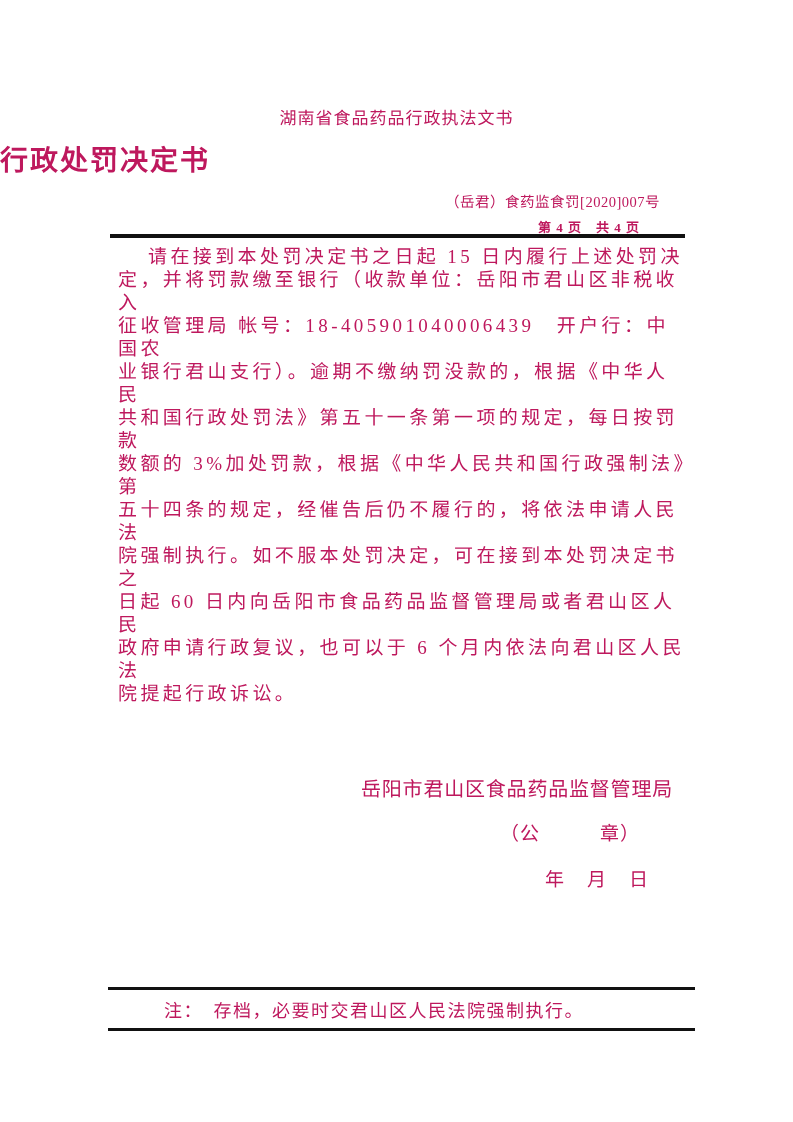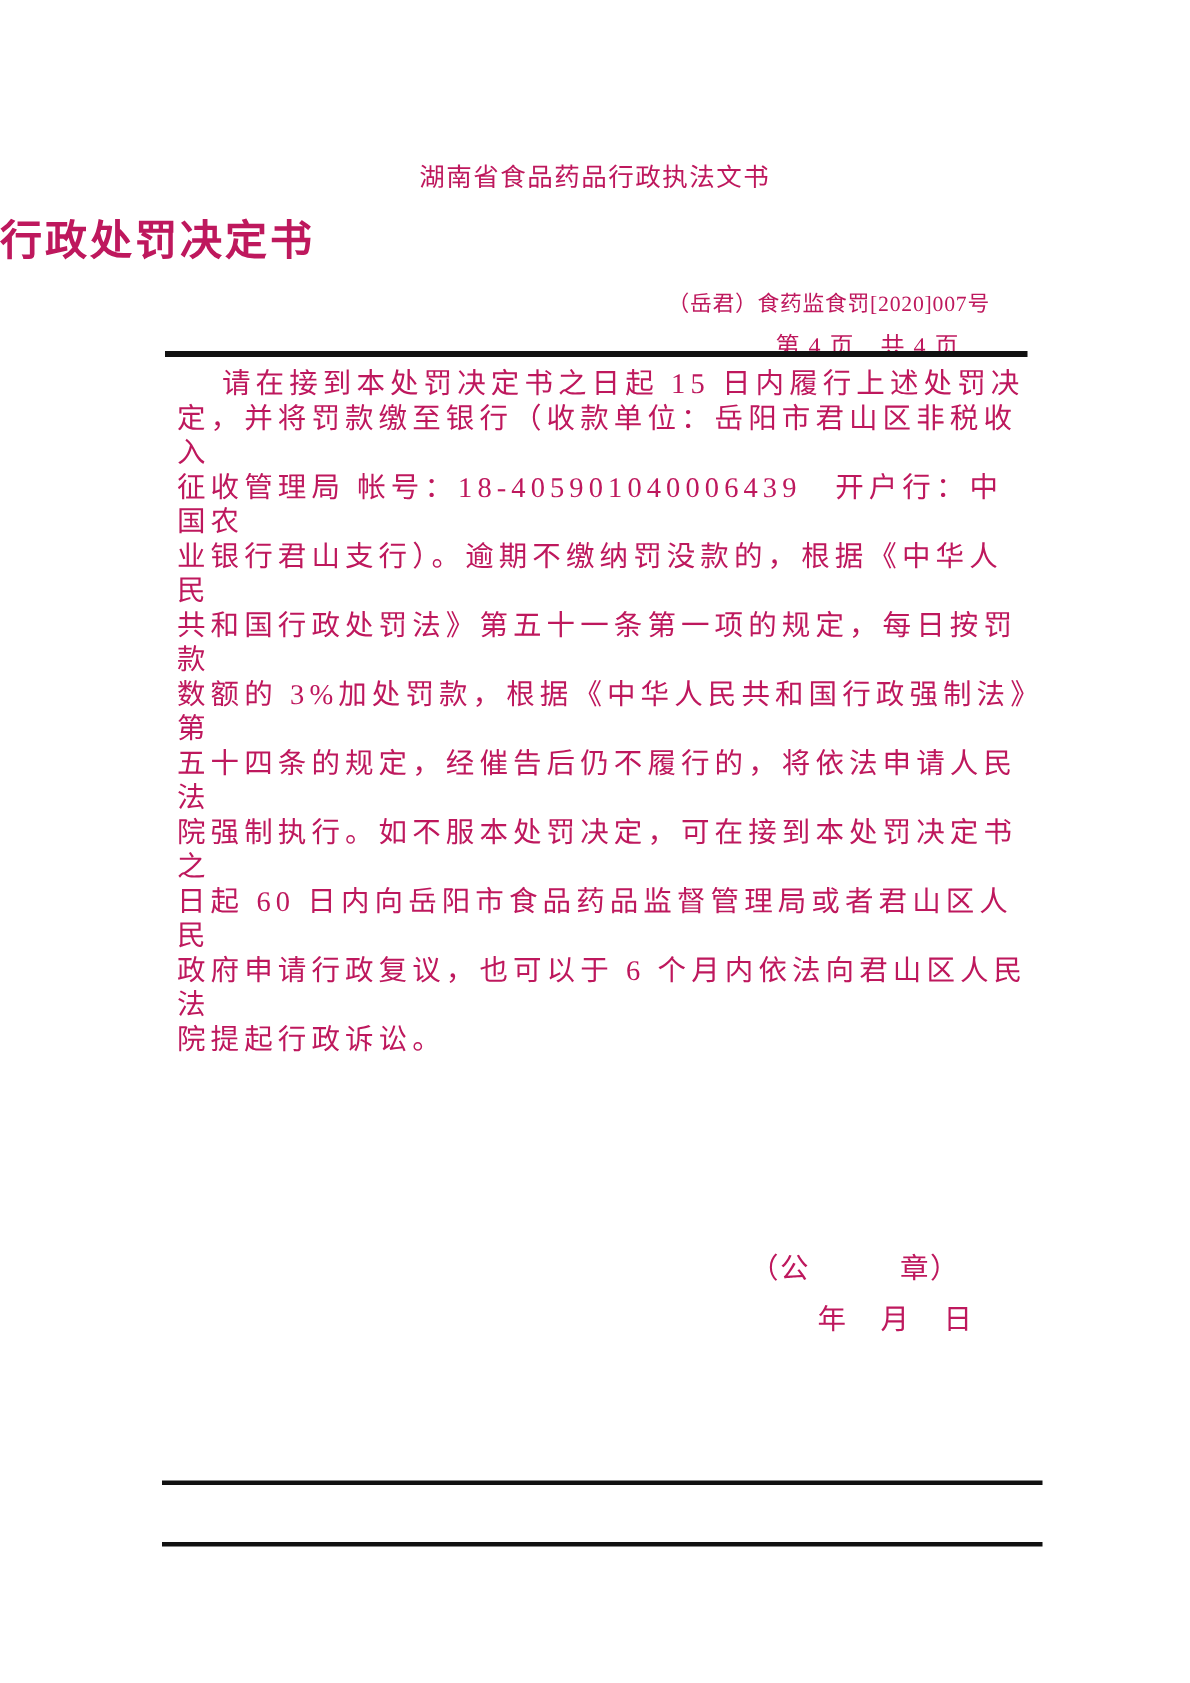--- a/index.html
+++ b/index.html
@@ -39,22 +39,23 @@
     position: absolute;
     top: 190px;
     right: 133px;
     font-size: 14.5px;
     letter-spacing: 0.5px;
   }
   .page-indicator {
     position: absolute;
     top: 217px;
     right: 153px;
-    font-size: 16px;
+    font-size: 13px;
     letter-spacing: 1px;
+    font-weight: bold;
   }
   .header-rule {
     position: absolute;
     top: 234px;
     left: 110px;
     width: 575px;
     height: 3.5px;
     background: #111111;
   }
   .body-text {
@@ -74,21 +75,20 @@
     right: 120px;
     font-size: 20px;
     letter-spacing: 0.8px;
   }
   .sig-seal {
     position: absolute;
     top: 818px;
     right: 153px;
     font-size: 19px;
     letter-spacing: 1px;
-    margin-top: 12px;
   }
   .sig-date {
     position: absolute;
     top: 864px;
     right: 143px;
     font-size: 19px;
     letter-spacing: 2px;
     font-family: Liberation Mono, monospace;
   }
   .footer-rule-top {
@@ -135,23 +135,25 @@
 征收管理局 帐号：18-405901040006439　开户行：中国农
 业银行君山支行）。逾期不缴纳罚没款的，根据《中华人民
 共和国行政处罚法》第五十一条第一项的规定，每日按罚款
 数额的 3%加处罚款，根据《中华人民共和国行政强制法》第
 五十四条的规定，经催告后仍不履行的，将依法申请人民法
 院强制执行。如不服本处罚决定，可在接到本处罚决定书之
 日起 60 日内向岳阳市食品药品监督管理局或者君山区人民
 政府申请行政复议，也可以于 6 个月内依法向君山区人民法
 院提起行政诉讼。</div>
 
+  <div class="sig-org">岳阳市君山区食品药品监督管理局</div>
 
   <div class="sig-seal">（公　　　章）</div>
 
   <div class="sig-date">年　月　日</div>
 
   <div class="footer-rule-top"></div>
 
+  <div class="footer-note">注：　存档，必要时交君山区人民法院强制执行。</div>
 
   <div class="footer-rule-bottom"></div>
 
 </div>
 
 </body></html>

